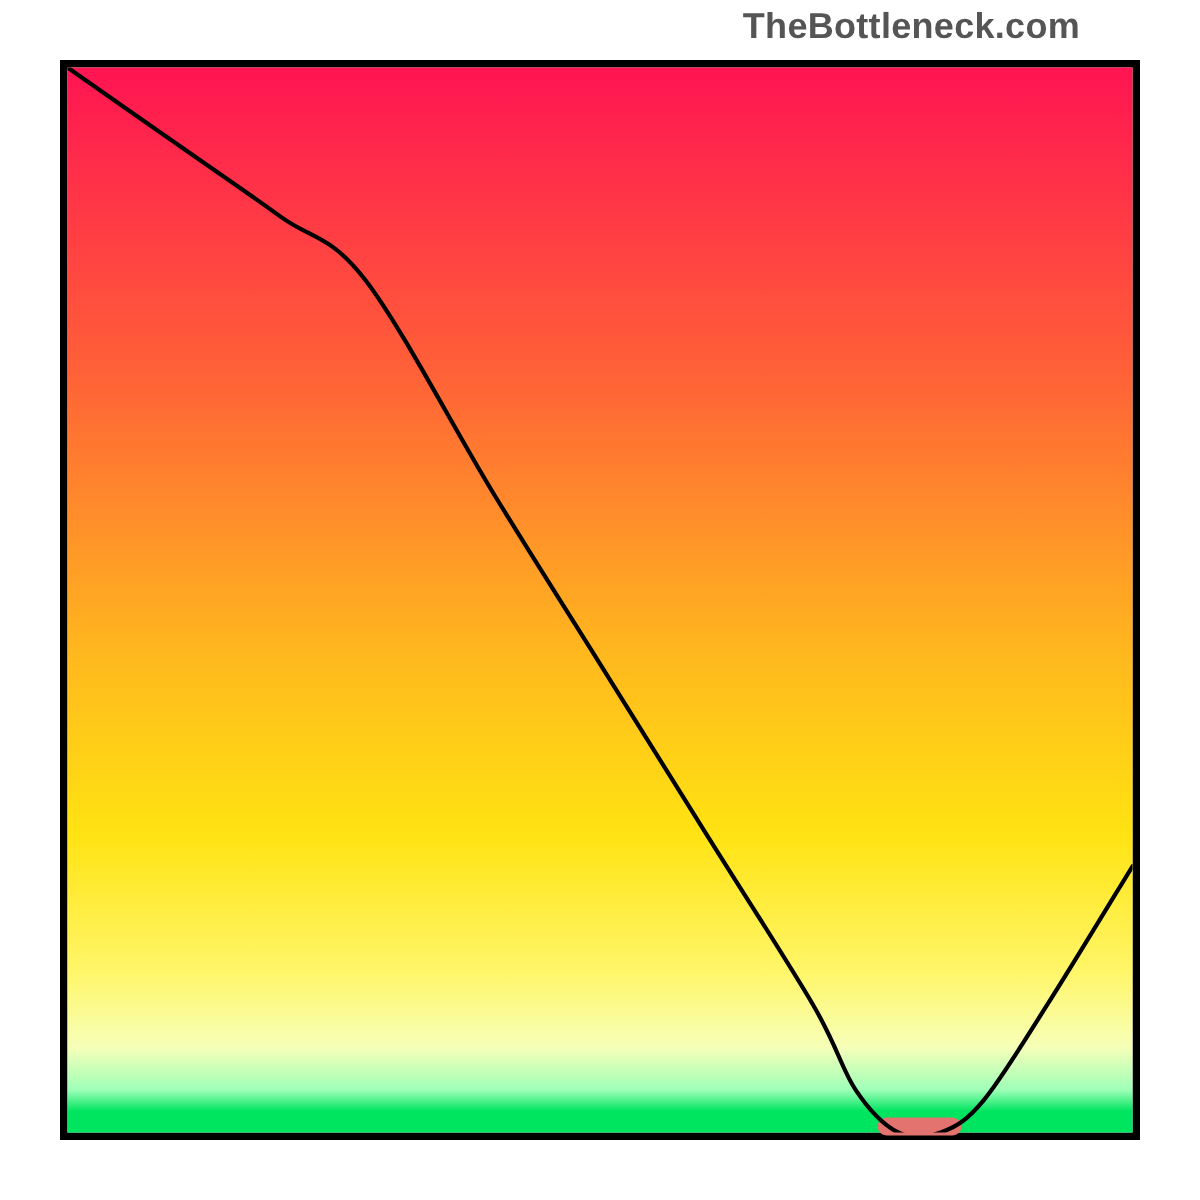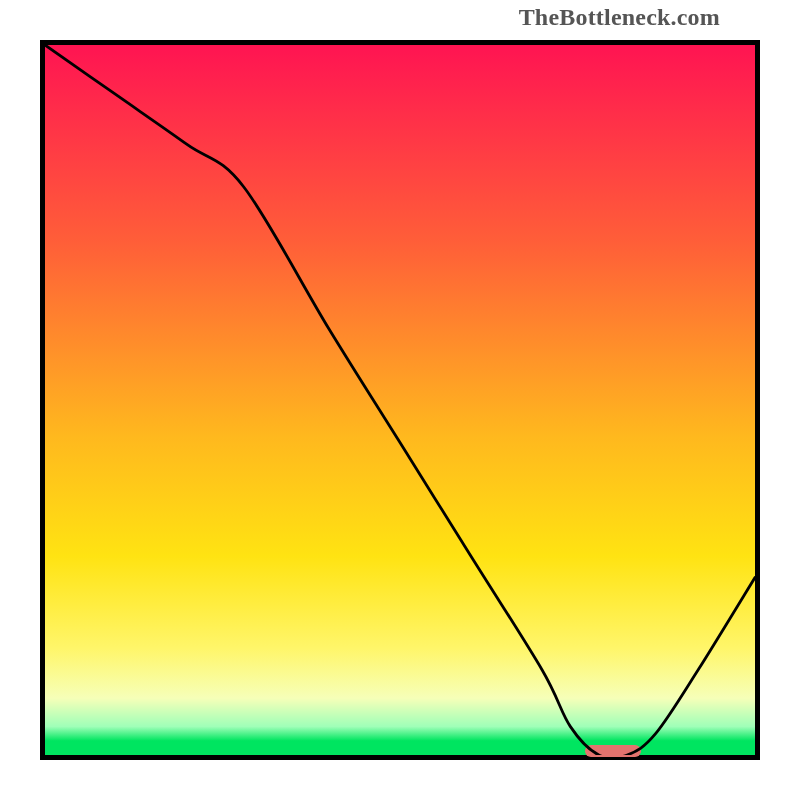--- a/index.html
+++ b/index.html
@@ -8,21 +8,20 @@
     width: 800px;
     height: 800px;
     overflow: hidden;
     background: #ffffff;
     font-family: Arial, Helvetica, sans-serif;
   }
   .wrap {
     position: relative;
     width: 736px;
     height: 800px;
-    font-family: Liberation Serif, serif;
   }
   .watermark {
     position: absolute;
     top: 4px;
     right: 16px;
     font-size: 24px;
     font-weight: 600;
     color: #555;
     letter-spacing: 0.2px;
     user-select: none;

